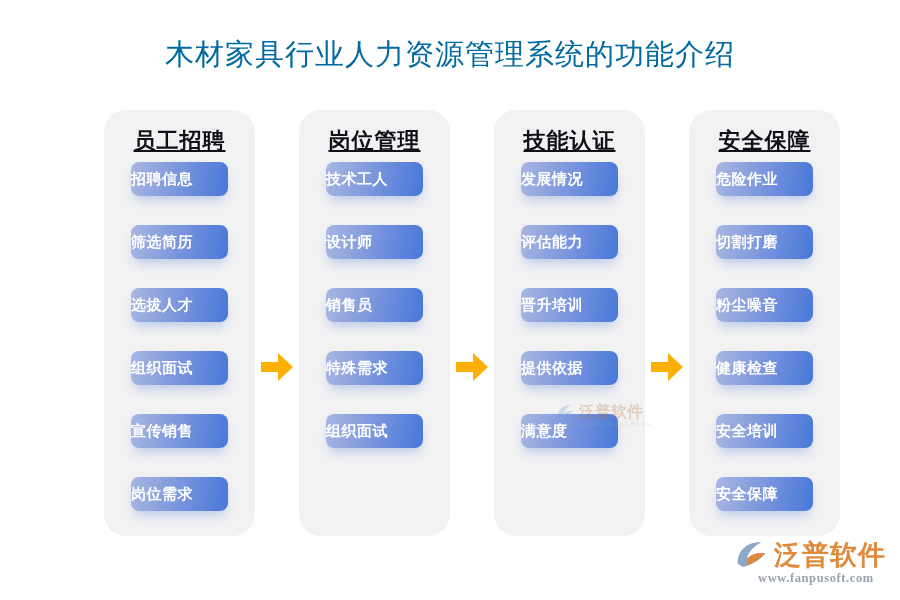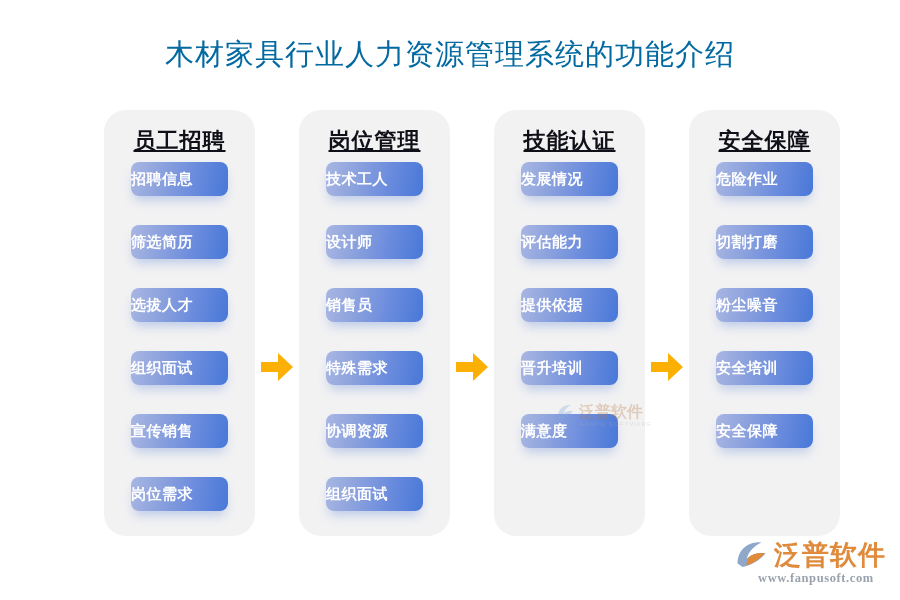--- a/index.html
+++ b/index.html
@@ -223,54 +223,54 @@
         </svg>
       </div>
       <div class="column-wrap">
         <div class="card">
           <div class="card-title">岗位管理</div>
           <div class="pill-list">
             <div class="pill">技术工人</div>
             <div class="pill">设计师</div>
             <div class="pill">销售员</div>
             <div class="pill">特殊需求</div>
-            <div class="pill">协调资源</div>
             <div class="pill">组织面试</div>
           </div>
         </div>
       </div>
       <div class="arrow-gap">
         <svg class="arrow" viewBox="0 0 32 28">
           <path d="M0 9 H17 V0 L32 14 L17 28 V19 H0 Z" fill="#fbb003"></path>
         </svg>
       </div>
       <div class="column-wrap">
         <div class="card">
           <div class="card-title">技能认证</div>
           <div class="pill-list">
             <div class="pill">发展情况</div>
             <div class="pill">评估能力</div>
+            <div class="pill">晋升培训</div>
             <div class="pill">提供依据</div>
-            <div class="pill">晋升培训</div>
             <div class="pill">满意度</div>
           </div>
         </div>
       </div>
       <div class="arrow-gap">
         <svg class="arrow" viewBox="0 0 32 28">
           <path d="M0 9 H17 V0 L32 14 L17 28 V19 H0 Z" fill="#fbb003"></path>
         </svg>
       </div>
       <div class="column-wrap">
         <div class="card">
           <div class="card-title">安全保障</div>
           <div class="pill-list">
             <div class="pill">危险作业</div>
             <div class="pill">切割打磨</div>
             <div class="pill">粉尘噪音</div>
+            <div class="pill">健康检查</div>
             <div class="pill">安全培训</div>
             <div class="pill">安全保障</div>
           </div>
         </div>
       </div>
     </div>
 
   <div class="watermark">
     <div class="watermark-row">
       <svg class="watermark-mark" viewBox="0 0 40 34">

